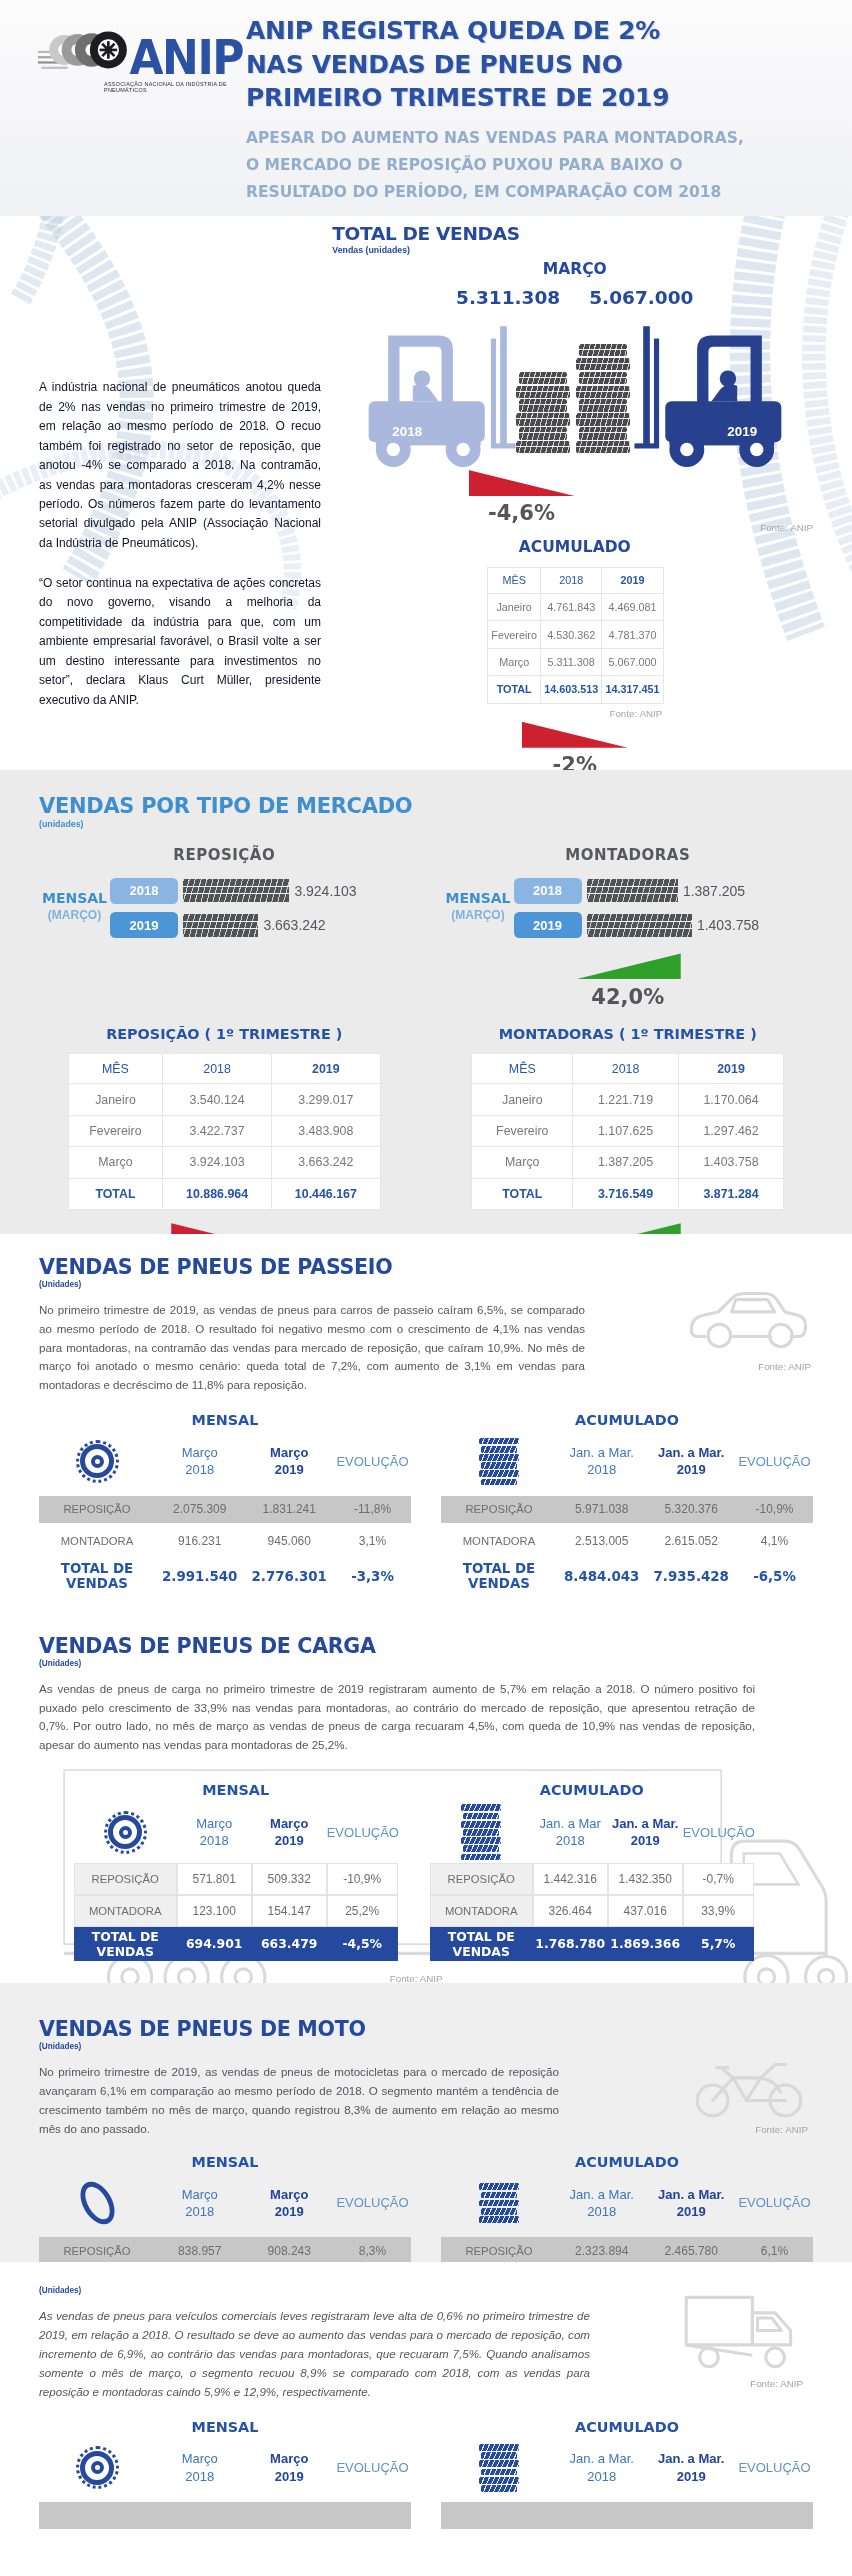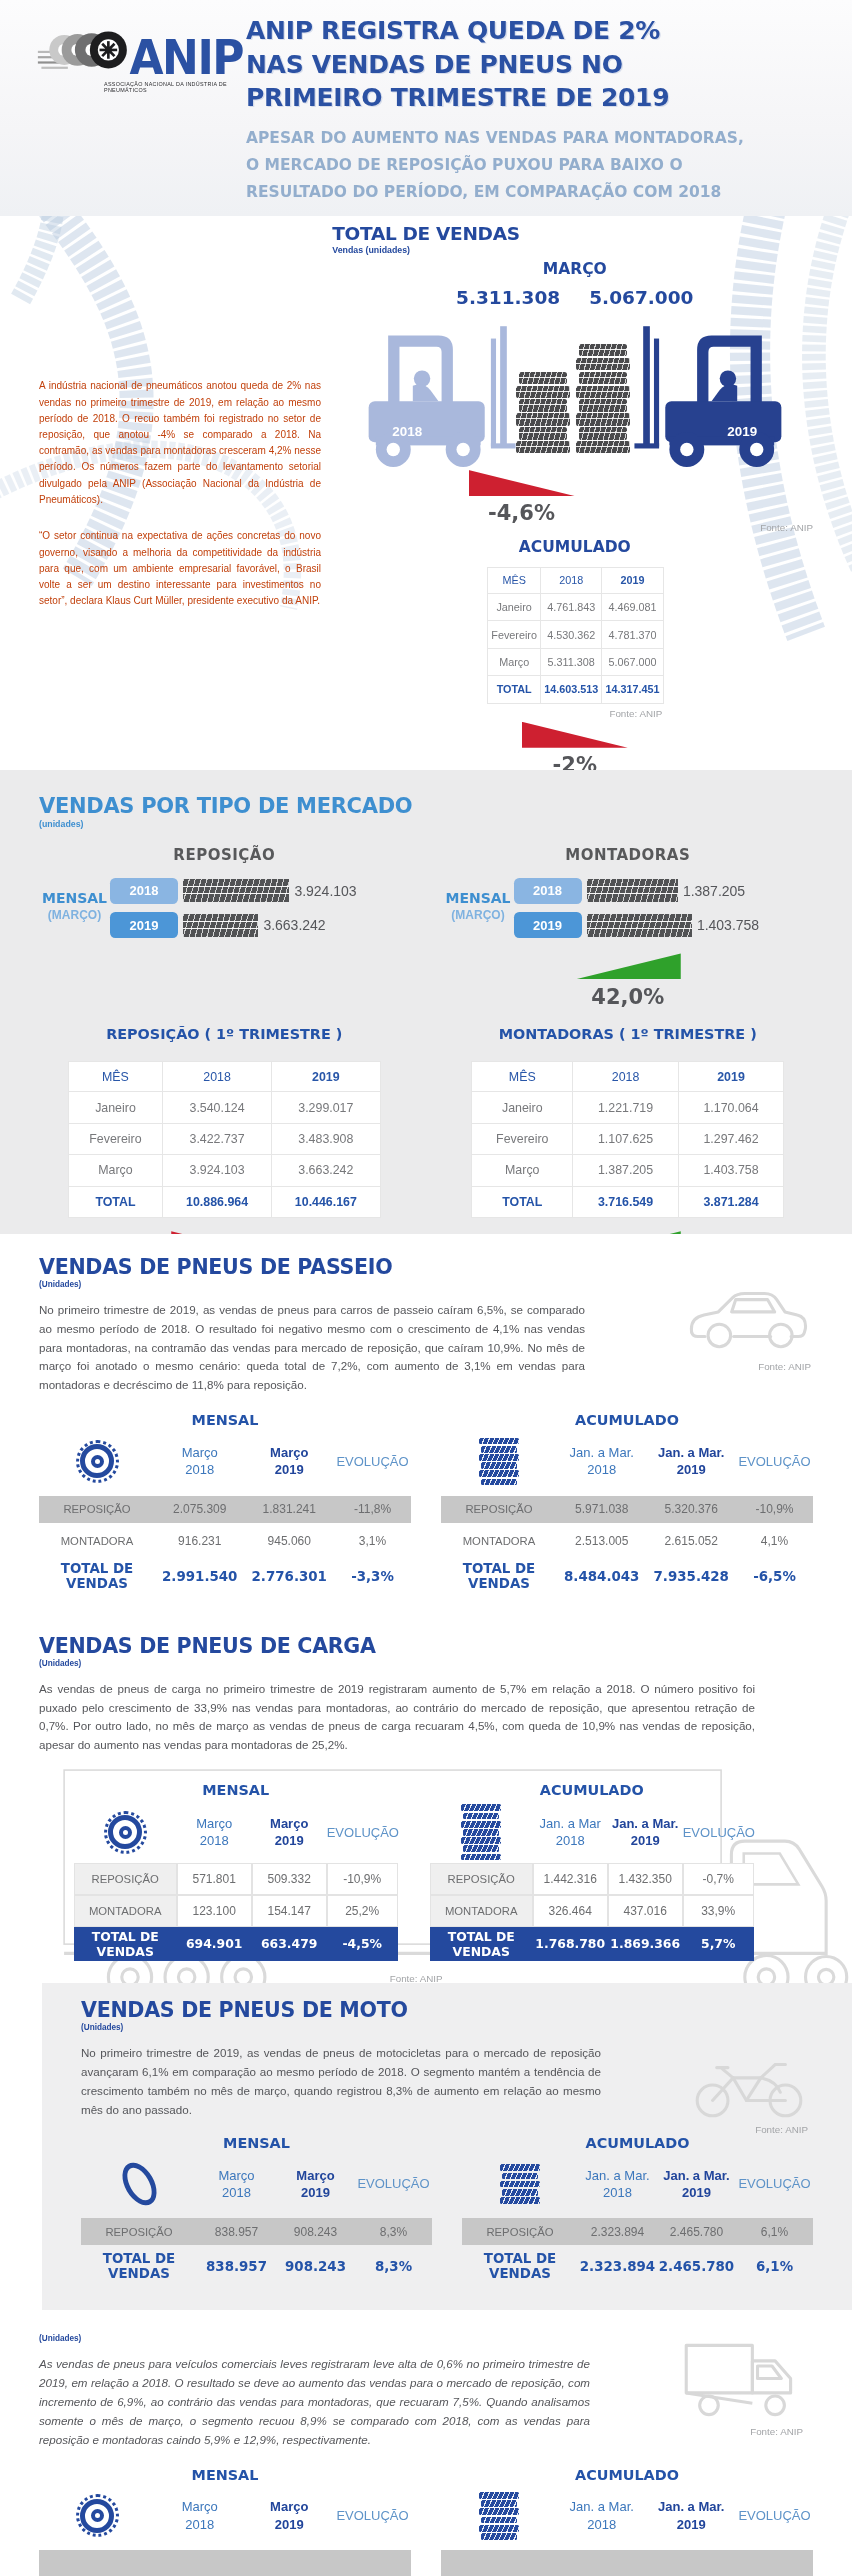--- a/index.html
+++ b/index.html
@@ -27,21 +27,21 @@
               color:#93AECD; }
 
   
   .sec-total { height:554px; padding:7.2px 39px 0; position:relative; overflow:hidden; }
   .tv-head { text-align:center; }
   .tv-inner { display:inline-block; text-align:left; }
   .tv-title { font-size:18.5px; font-weight:800; color:#24499E; letter-spacing:-0.3px; }
   .tv-sub { font-size:8.8px; font-weight:700; color:#24499E; margin-top:1px; }
   .total-cols { display:flex; margin-top:5.2px; }
   .total-left { width:282px; margin-top:118px; }
-  .para { font-size:10px; line-height:1.62; color:#c2410c; text-align:justify; }
+  .para { font-size:12px; line-height:1.62; color:#0f172a; text-align:justify; }
   .para.quote { margin-top:20.6px; }
   .total-right { flex:1; padding-left:15.5px; text-align:center; position:relative; }
   .tr-month { font-size:15.5px; font-weight:800; color:#24499E; }
   .tr-values { display:flex; justify-content:center; gap:29px; margin-top:8.2px;
                font-size:18.5px; font-weight:800; color:#24499E; }
   .forklift-stage { position:relative; width:428px; height:150px; margin:10.3px auto 0; }
   .fk { position:absolute; top:0; }
   .fk-left { left:0; }
   .fk-right { right:0; }
   .year-badge { position:absolute; color:#fff; font-weight:700; font-size:13.4px; top:106px; width:62px; text-align:center; }
@@ -90,21 +90,21 @@
           display:flex; align-items:center; justify-content:center; flex:none; }
   .chip.y18 { background:#8AB5E2; }
   .chip.y19 { background:#4C96D7; }
   .tread { height:23px; flex:none; background-color:#515254;
     background-image:linear-gradient(to bottom, transparent 30%, rgba(255,255,255,.95) 30% 35%, transparent 35% 62%, rgba(255,255,255,.95) 62% 67%, transparent 67%),
     repeating-linear-gradient(105deg, rgba(255,255,255,.75) 0 1px, transparent 1px 5.7px); }
   .bar-val { font-size:14px; color:#55565A; white-space:nowrap; }
   .m-evo { text-align:center; margin-top:7.2px; }
   .tri-cols { display:flex; gap:33px; margin-top:17.5px; }
   .tri-col { flex:1; }
-  .tri-title { text-align:center; color:#2453A8; font-weight:800; font-size:14.4px; margin-bottom:19px; }
+  .tri-title { text-align:center; color:#2453A8; font-weight:800; font-size:14.4px; margin-bottom:11px; }
   .tri-wrap { width:313px; margin:0 auto; }
   .tri-wrap .months th { font-size:12.4px; padding:7.7px 5.2px; }
   .tri-wrap .months td { font-size:12.4px; padding:8.2px 5.2px; }
   .tri-evo { text-align:center; margin-top:13.4px; }
 
   
   .band-cols { display:flex; gap:30px; }
   .band-table { flex:1; }
   .bt-title { text-align:center; color:#2453A8; font-weight:800; font-size:14.4px; margin-bottom:4.1px; }
   .bt-cols { display:grid; grid-template-columns:116px 1fr 1fr 77px; align-items:center; }
@@ -147,21 +147,21 @@
   .boxed { flex:1; }
   .boxed .bt-cols { grid-template-columns:103px 75px 75px 71px; }
   .boxed .bt-head { min-height:61px; }
   .boxed .bt-row { margin-top:0; height:32px; font-size:12px; }
   .boxed .bt-row > div { border:0.5px solid #E3E3E3; height:100%; display:flex; align-items:center; justify-content:center; background:#fff; }
   .boxed .bt-row > .lbl { background:#EFEFEF; }
   .boxed .bt-total { margin-top:0; height:34px; background:#24499E; color:#fff; font-size:12.4px; }
   .boxed .bt-total > div { display:flex; align-items:center; justify-content:center; height:100%; }
   .carga-fonte { position:absolute; left:361px; top:206px; }
 
-  .sec-moto { height:327px; background:#EFEFF0; padding:15px 39px 0; position:relative; overflow:hidden;margin-left:42px; }
+  .sec-moto { height:279px; background:#EFEFF0; padding:34px 39px 0; position:relative; overflow:hidden; }
   .sec-leves { height:385px; padding:23px 39px 0; position:relative; overflow:hidden; }
   .mt34 { margin-top:17.5px; } .mt30 { margin-top:15.5px; }
 </style>
 </head>
 <body>
 
 <div class="page">
 
   <div class="top-wrap">
     <svg class="deco" width="852" height="768" viewBox="0 0 1654 1490">

